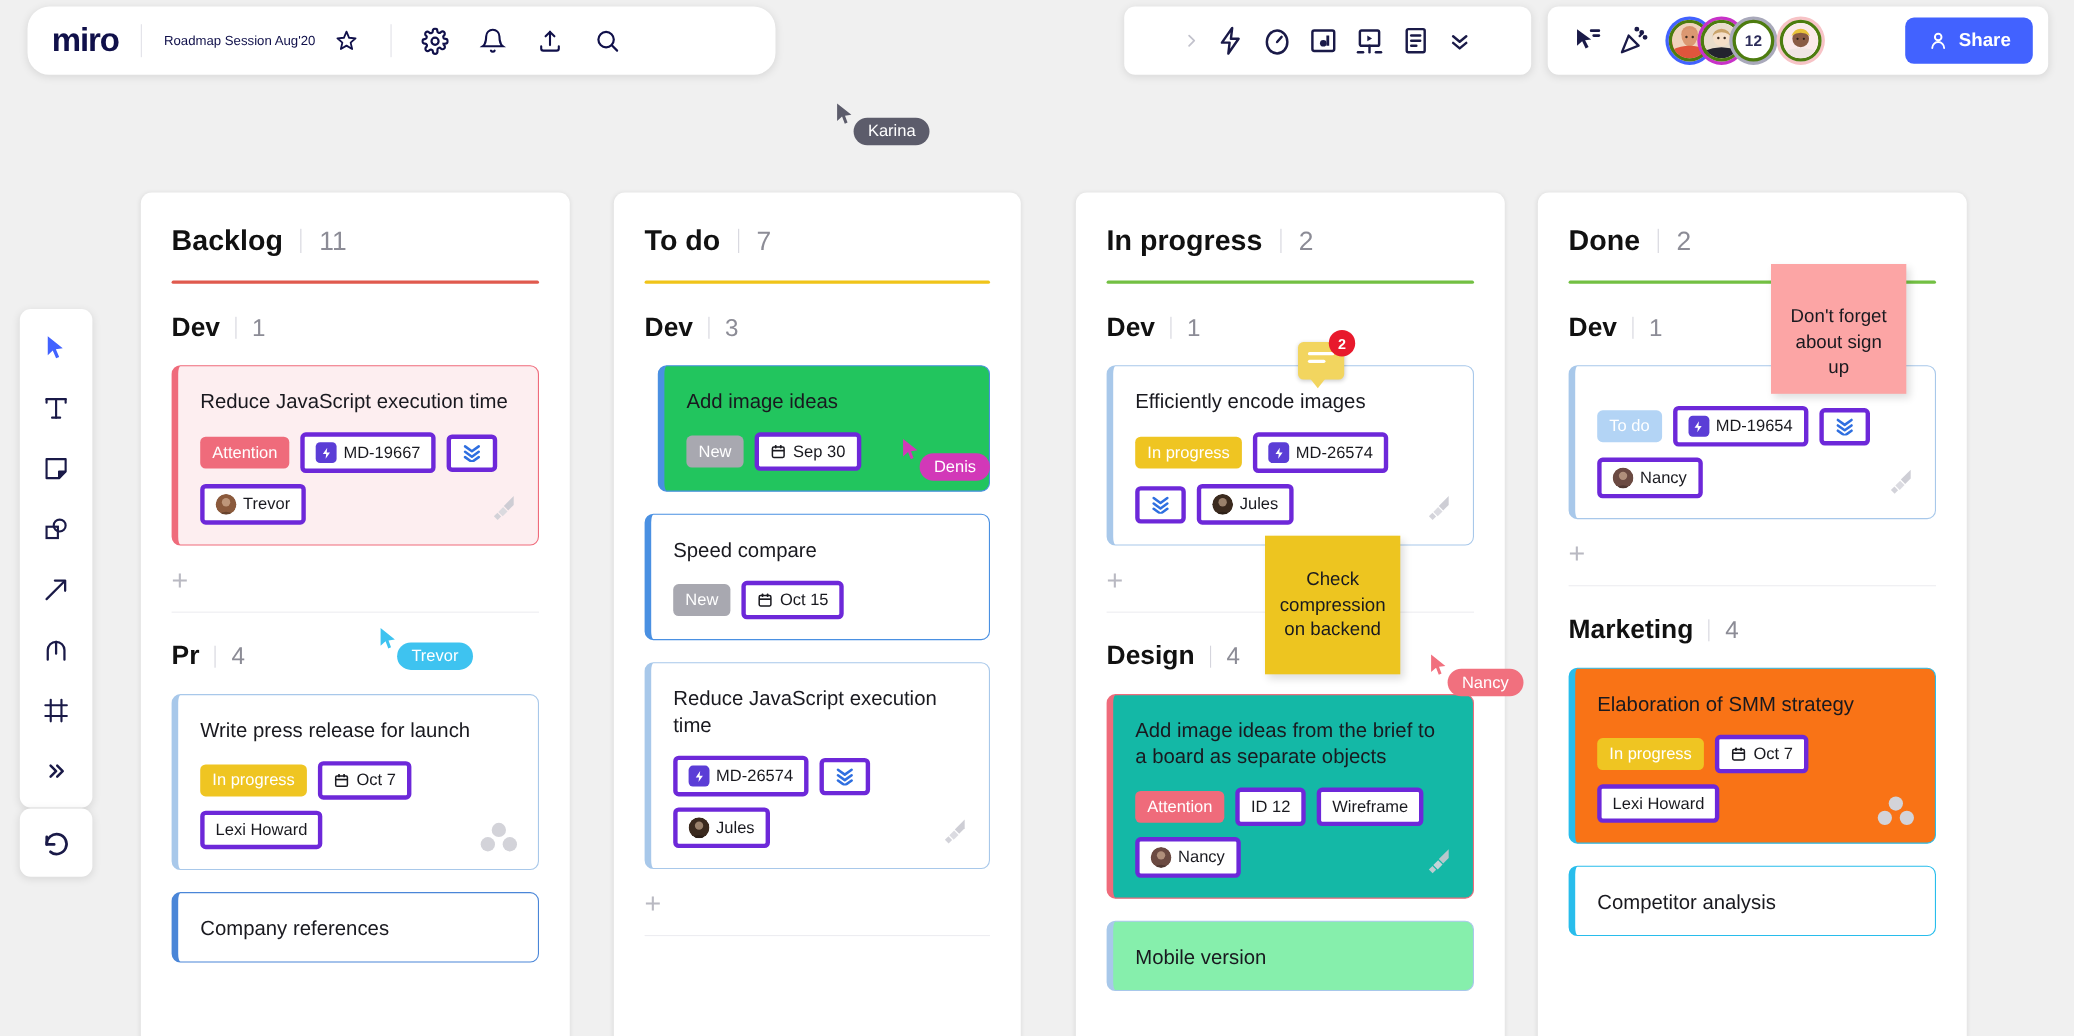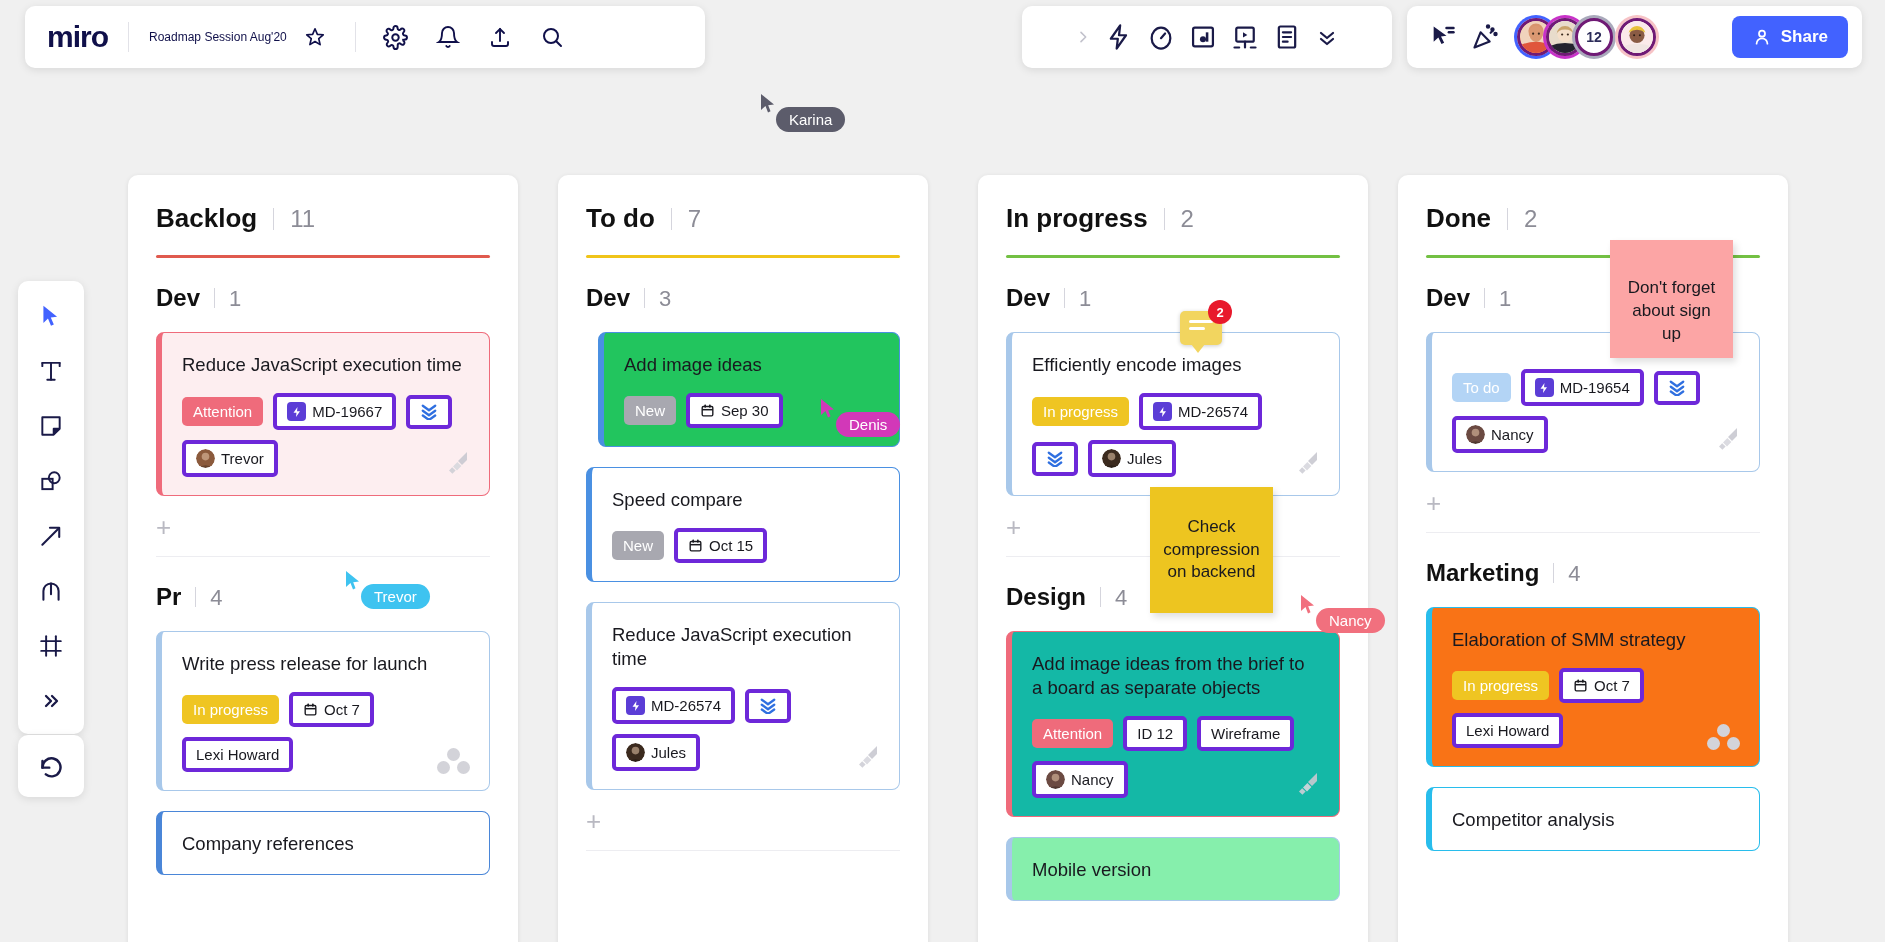--- a/index.html
+++ b/index.html
@@ -8,21 +8,21 @@
     font-family: "Liberation Sans", sans-serif;
     background:#f0f0f0;
     position:relative;
   }
   
   #canvas { position:absolute; inset:0; background:#f0f0f0; }
 
   
   .topbar-left {
     position:absolute; left:25px; top:6px; width:680px; height:62px;
-    background:#fff; border-radius:10px; display:flex; align-items:center;
+    background:#fff; border-radius:20px; display:flex; align-items:center;
     box-shadow:0 2px 8px rgba(0,0,0,.10);
     padding:0 22px; gap:0;
   }
   .logo { font-size:30px; font-weight:700; color:#10104a; letter-spacing:-1px; line-height:1; }
   .vdiv { width:1px; height:30px; background:#e2e2e8; margin:0 20px; }
   .board-title { font-size:12px; color:#10104a; font-weight:400; white-space:nowrap; }
   .icn { color:#1a1a48; display:flex; align-items:center; justify-content:center; }
   .tb-ic { width:40px; height:40px; cursor:pointer; }
 
   .topbar-mid {
@@ -31,21 +31,21 @@
     justify-content:center; gap:14px;
     box-shadow:0 2px 8px rgba(0,0,0,.10); padding:0 14px;
   }
   .topbar-right {
     position:absolute; left:1407px; top:6px; width:455px; height:62px;
     background:#fff; border-radius:10px; display:flex; align-items:center;
     gap:14px; box-shadow:0 2px 8px rgba(0,0,0,.10); padding:0 14px 0 22px;
   }
   .avatar-stack { display:flex; align-items:center; margin-left:4px; }
   .av {
-    width:38px;height:38px;border-radius:50%;border:3px solid #701a75;
+    width:38px;height:38px;border-radius:50%;border:3px solid #4d7c0f;
     display:flex;align-items:center;justify-content:center;
     font-size:14px;font-weight:700;color:#2d2d5a; overflow:hidden; position:relative;
   }
   .av:not(:first-child){ margin-left:-9px; }
   .av.ring-blue { box-shadow:0 0 0 3px #4262ff; }
   .av.ring-pink { box-shadow:0 0 0 3px #c832c8; }
   .av.ring-gray { box-shadow:0 0 0 3px #a9a9bb; background:#fff; }
   .av.ring-rose { box-shadow:0 0 0 3px #f7c3c6; }
   .av-solo { margin-left:18px; }
   .share-btn {

